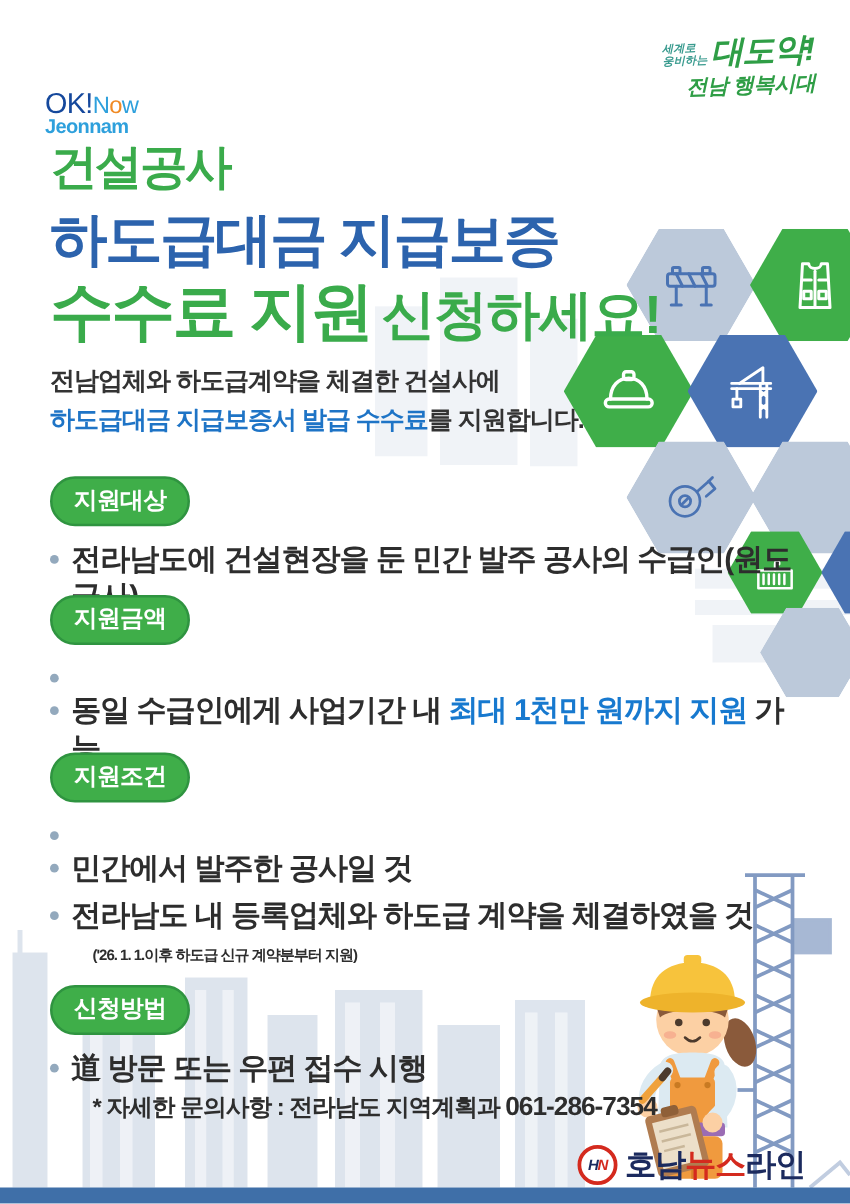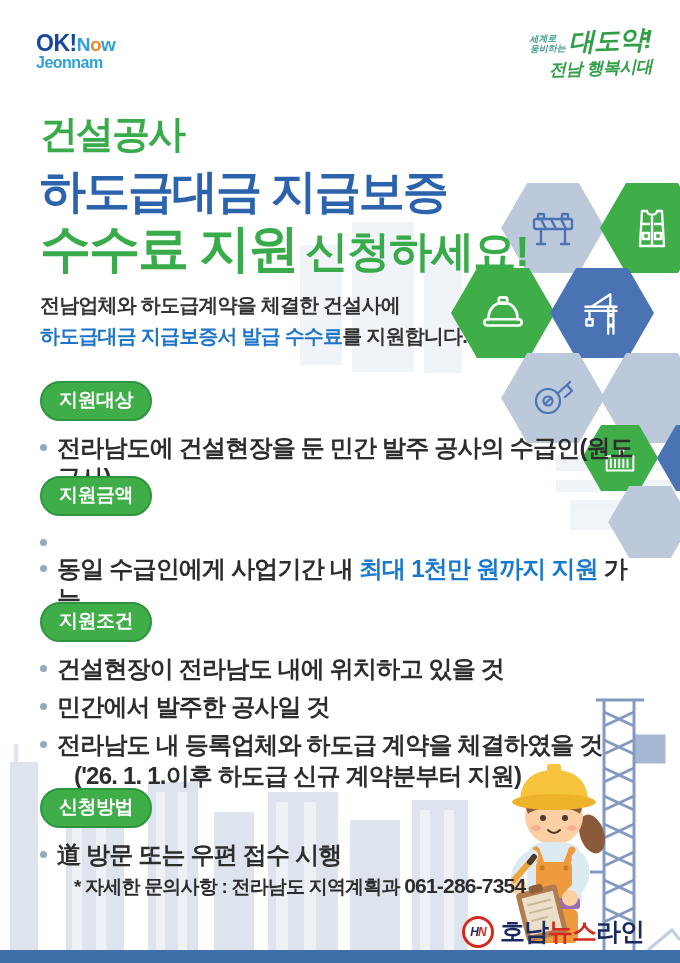--- a/index.html
+++ b/index.html
@@ -1,21 +1,21 @@
 <!DOCTYPE html>
 <html><head>
 <meta charset="utf-8">
 <style>
   html,body{margin:0;padding:0;}
   body{width:680px;height:963px;background:#ffffff;font-family:"Liberation Sans","DejaVu Sans",sans-serif;}
   #poster{position:relative;width:680px;height:963px;overflow:hidden;background:#ffffff;}
 
   
   .logo{position:absolute;left:36px;top:32px;line-height:1.02;}
-  .logo .row1{font-size:23px;font-weight:700;letter-spacing:-0.5px;}
+  .logo .row1{font-size:23px;font-weight:400;letter-spacing:-0.5px;margin-top:39px;}
   .logo .ok{color:#15489c;}
   .logo .now{color:#2ea0dc;font-size:19px;}
   .logo .now .o{color:#f08a24;}
   .logo .city{color:#2ea0dc;font-size:16px;font-weight:900;letter-spacing:-0.5px;}
   .slogan{position:absolute;right:28px;top:24px;text-align:right;color:#2f9e46;transform:rotate(-2deg);}
   .slogan .small{display:inline-block;font-size:9px;line-height:10px;color:#3a9b8f;font-style:italic;font-weight:700;vertical-align:top;margin-top:8px;margin-right:3px;white-space:pre-line;text-align:left;}
   .slogan .big{font-size:26px;font-weight:900;font-style:italic;letter-spacing:-1px;}
   .slogan .sub{font-size:17px;font-weight:800;font-style:italic;margin-top:-2px;letter-spacing:-0.5px;}
 
   
@@ -29,21 +29,21 @@
   .intro{position:absolute;left:40px;top:290px;font-size:20px;line-height:31px;color:#333;font-weight:600;letter-spacing:-0.8px;z-index:3;}
   .intro .hl{color:#1e74c6;font-weight:800;}
 
   
   .section{position:absolute;left:40px;width:600px;z-index:3;}
   .badge{display:inline-block;background:#3fae49;border:2px solid #2f9440;color:#fff;font-size:19px;font-weight:800;letter-spacing:-0.5px;padding:4px 17px 6px;border-radius:22px;}
   .bullet{display:flex;align-items:flex-start;margin-top:8px;font-size:24px;line-height:30px;color:#2d2d2d;font-weight:600;letter-spacing:-0.8px;}
   .bullet:first-of-type{margin-top:12px;}
   .bullet .dot{flex:0 0 auto;width:7px;height:7px;border-radius:50%;background:#93a9bd;margin:11px 10px 0 0;}
   .bullet .hl{color:#1779cf;font-weight:800;}
-  .note{margin:2px 0 0 34px;font-size:24px;line-height:28px;color:#2d2d2d;font-weight:600;letter-spacing:-0.8px;}
+  .note{margin:2px 0 0 34px;font-size:12px;line-height:28px;color:#2d2d2d;font-weight:600;letter-spacing:-0.8px;}
   .note .b{font-weight:800;}
   .note.phone-line{font-size:19px;}
   .note .phone{font-weight:800;font-size:21px;}
 
   
   .hex{position:absolute;display:flex;align-items:center;justify-content:center;z-index:1;
        clip-path:polygon(25% 0%,75% 0%,100% 50%,75% 100%,25% 100%,0% 50%);}
   .hex.outline{background:transparent;}
   .hex.outline::before{content:"";position:absolute;inset:0;
        clip-path:polygon(25% 0%,75% 0%,100% 50%,75% 100%,25% 100%,0% 50%,
@@ -211,21 +211,20 @@
     <div class="bullet">
         <span class="dot"></span>
         <span><span>동일 수급인에게 사업기간 내 </span><span class="hl">최대 1천만 원까지 지원</span><span> 가능</span></span>
       </div>
   </div>
 
   <div class="section" style="top:602px;">
     <span class="badge">지원조건</span>
     <div class="bullet">
         <span class="dot"></span>
-        <span>건설현장이 전라남도 내에 위치하고 있을 것</span>
       </div>
     <div class="bullet">
         <span class="dot"></span>
         <span>민간에서 발주한 공사일 것</span>
       </div>
     <div class="bullet">
         <span class="dot"></span>
         <span>전라남도 내 등록업체와 하도급 계약을 체결하였을 것</span>
       </div>
     <div class="note"><span class="b">('26. 1. 1.이후</span><span> 하도급 신규 계약분부터 지원)</span></div>

